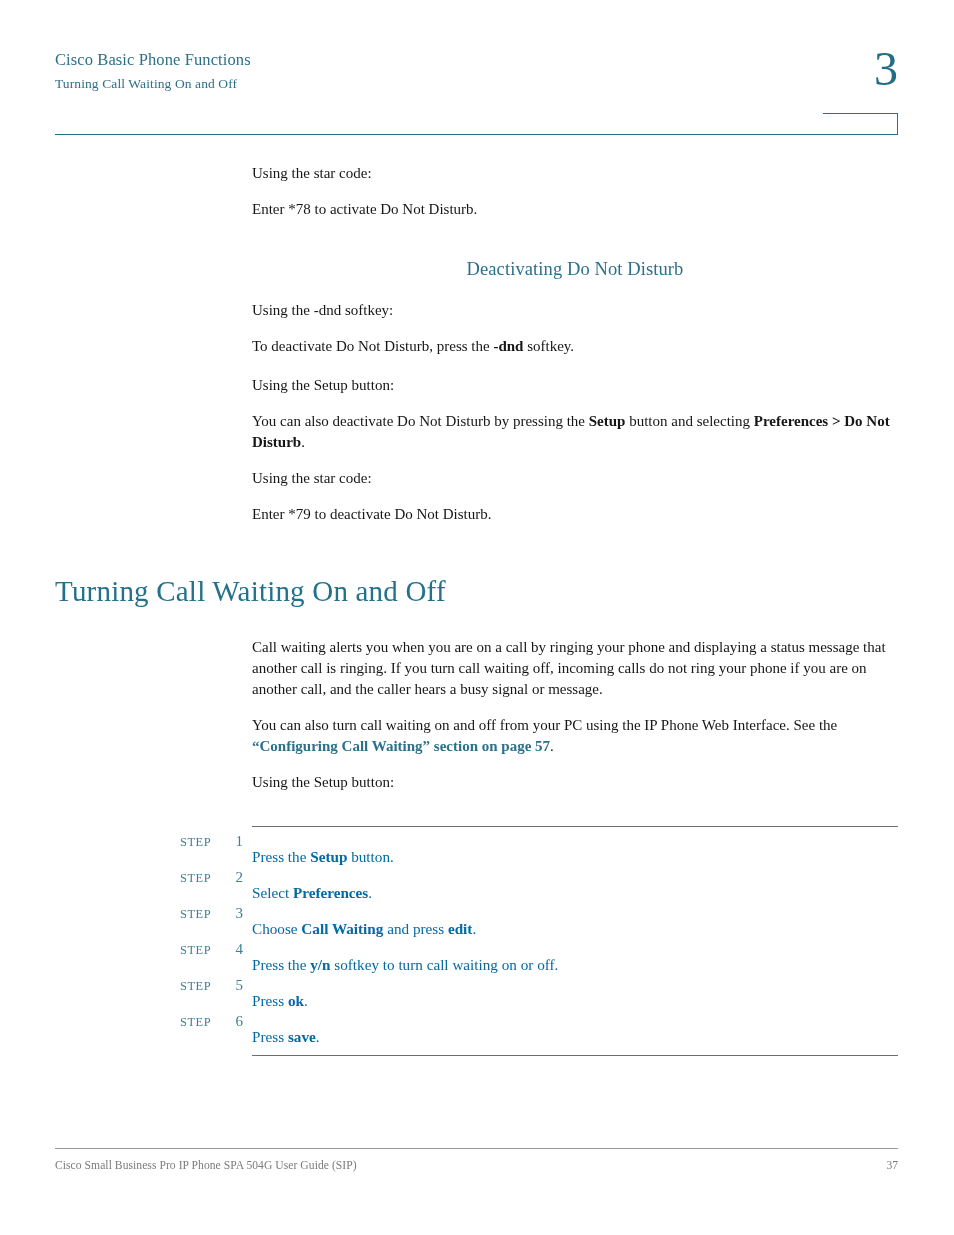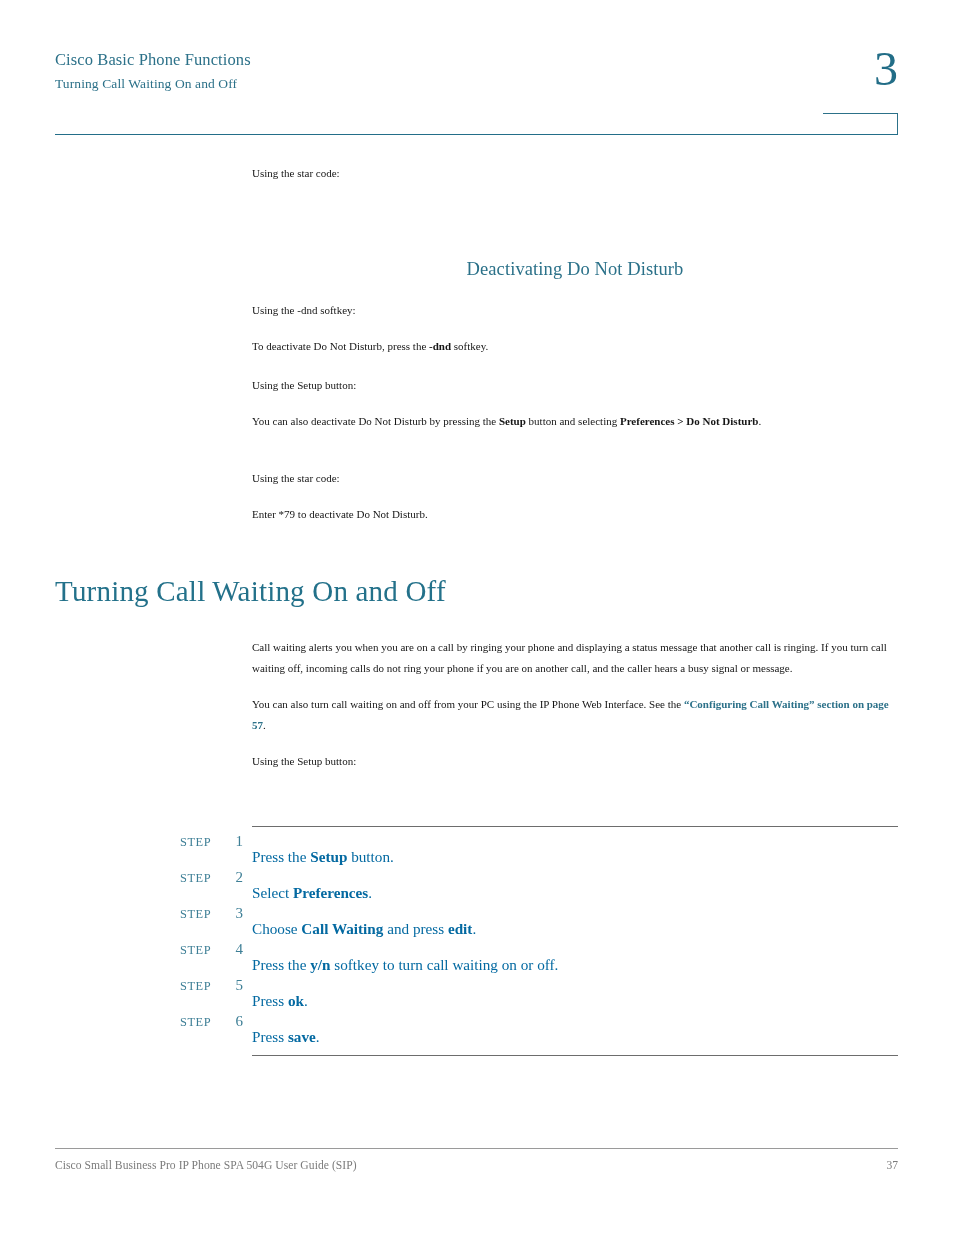--- a/index.html
+++ b/index.html
@@ -80,21 +80,21 @@
   }
 
   .body-col {
     position: absolute;
     left: 252px;
     width: 646px;
   }
 
   p.bodytext {
     margin: 0;
-    font-size: 11px;
+    font-size: 15px;
     line-height: 21px;
     color: #161616;
     text-align: left;
   }
   p.bodytext + p.bodytext { margin-top: 15px; }
 
   b, .bold { font-weight: bold; margin-top: 44px; }
 
   h3.subhead {
     margin: 0;
@@ -217,20 +217,21 @@
     <div class="rh-chapter">Cisco Basic Phone Functions</div>
     <div class="rh-section">Turning Call Waiting On and Off</div>
   </div>
 
   <div class="chapter-number">3</div>
   <div class="header-box"></div>
   <div class="header-rule"></div>
 
   <div class="body-col" style="top:163px;">
     <p class="bodytext">Using the star code:</p>
+    <p class="bodytext">Enter *78 to activate Do Not Disturb.</p>
   </div>
 
   <div class="body-col" style="top:257px;text-align:center;">
     <h3 class="subhead">Deactivating Do Not Disturb</h3>
   </div>
 
   <div class="body-col" style="top:300px;">
     <p class="bodytext">Using the -dnd softkey:</p>
     <p class="bodytext"><span>To deactivate Do Not Disturb, press the </span><b>-dnd</b><span> softkey.</span></p>
   </div>

